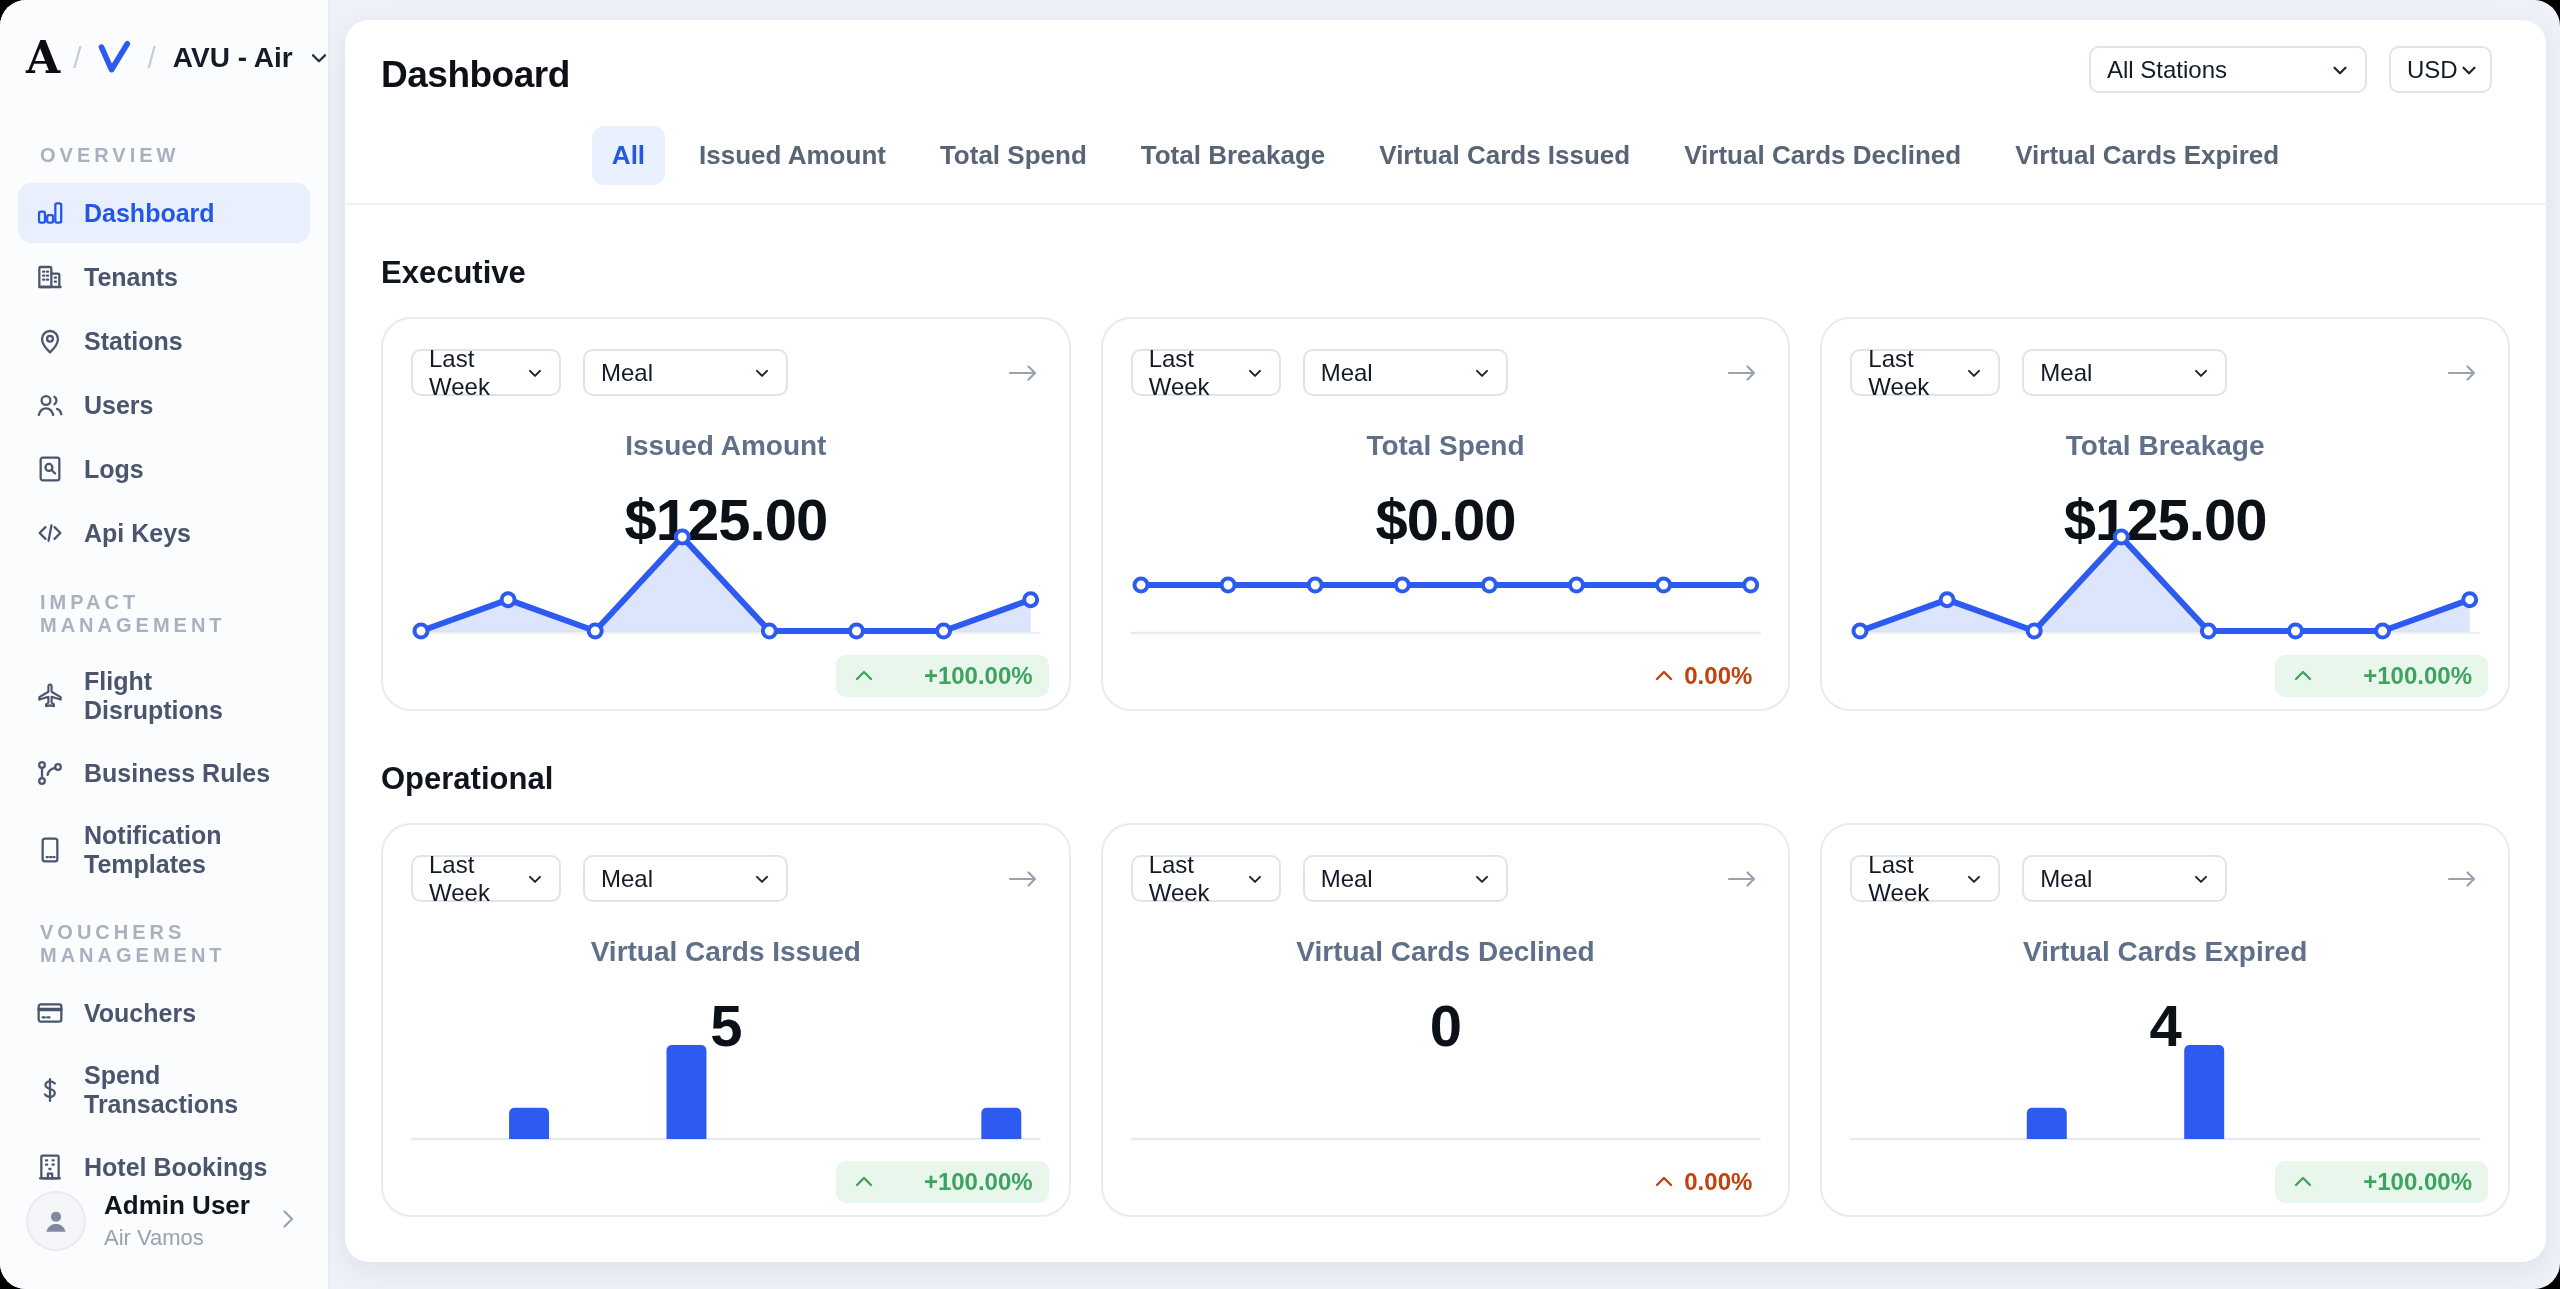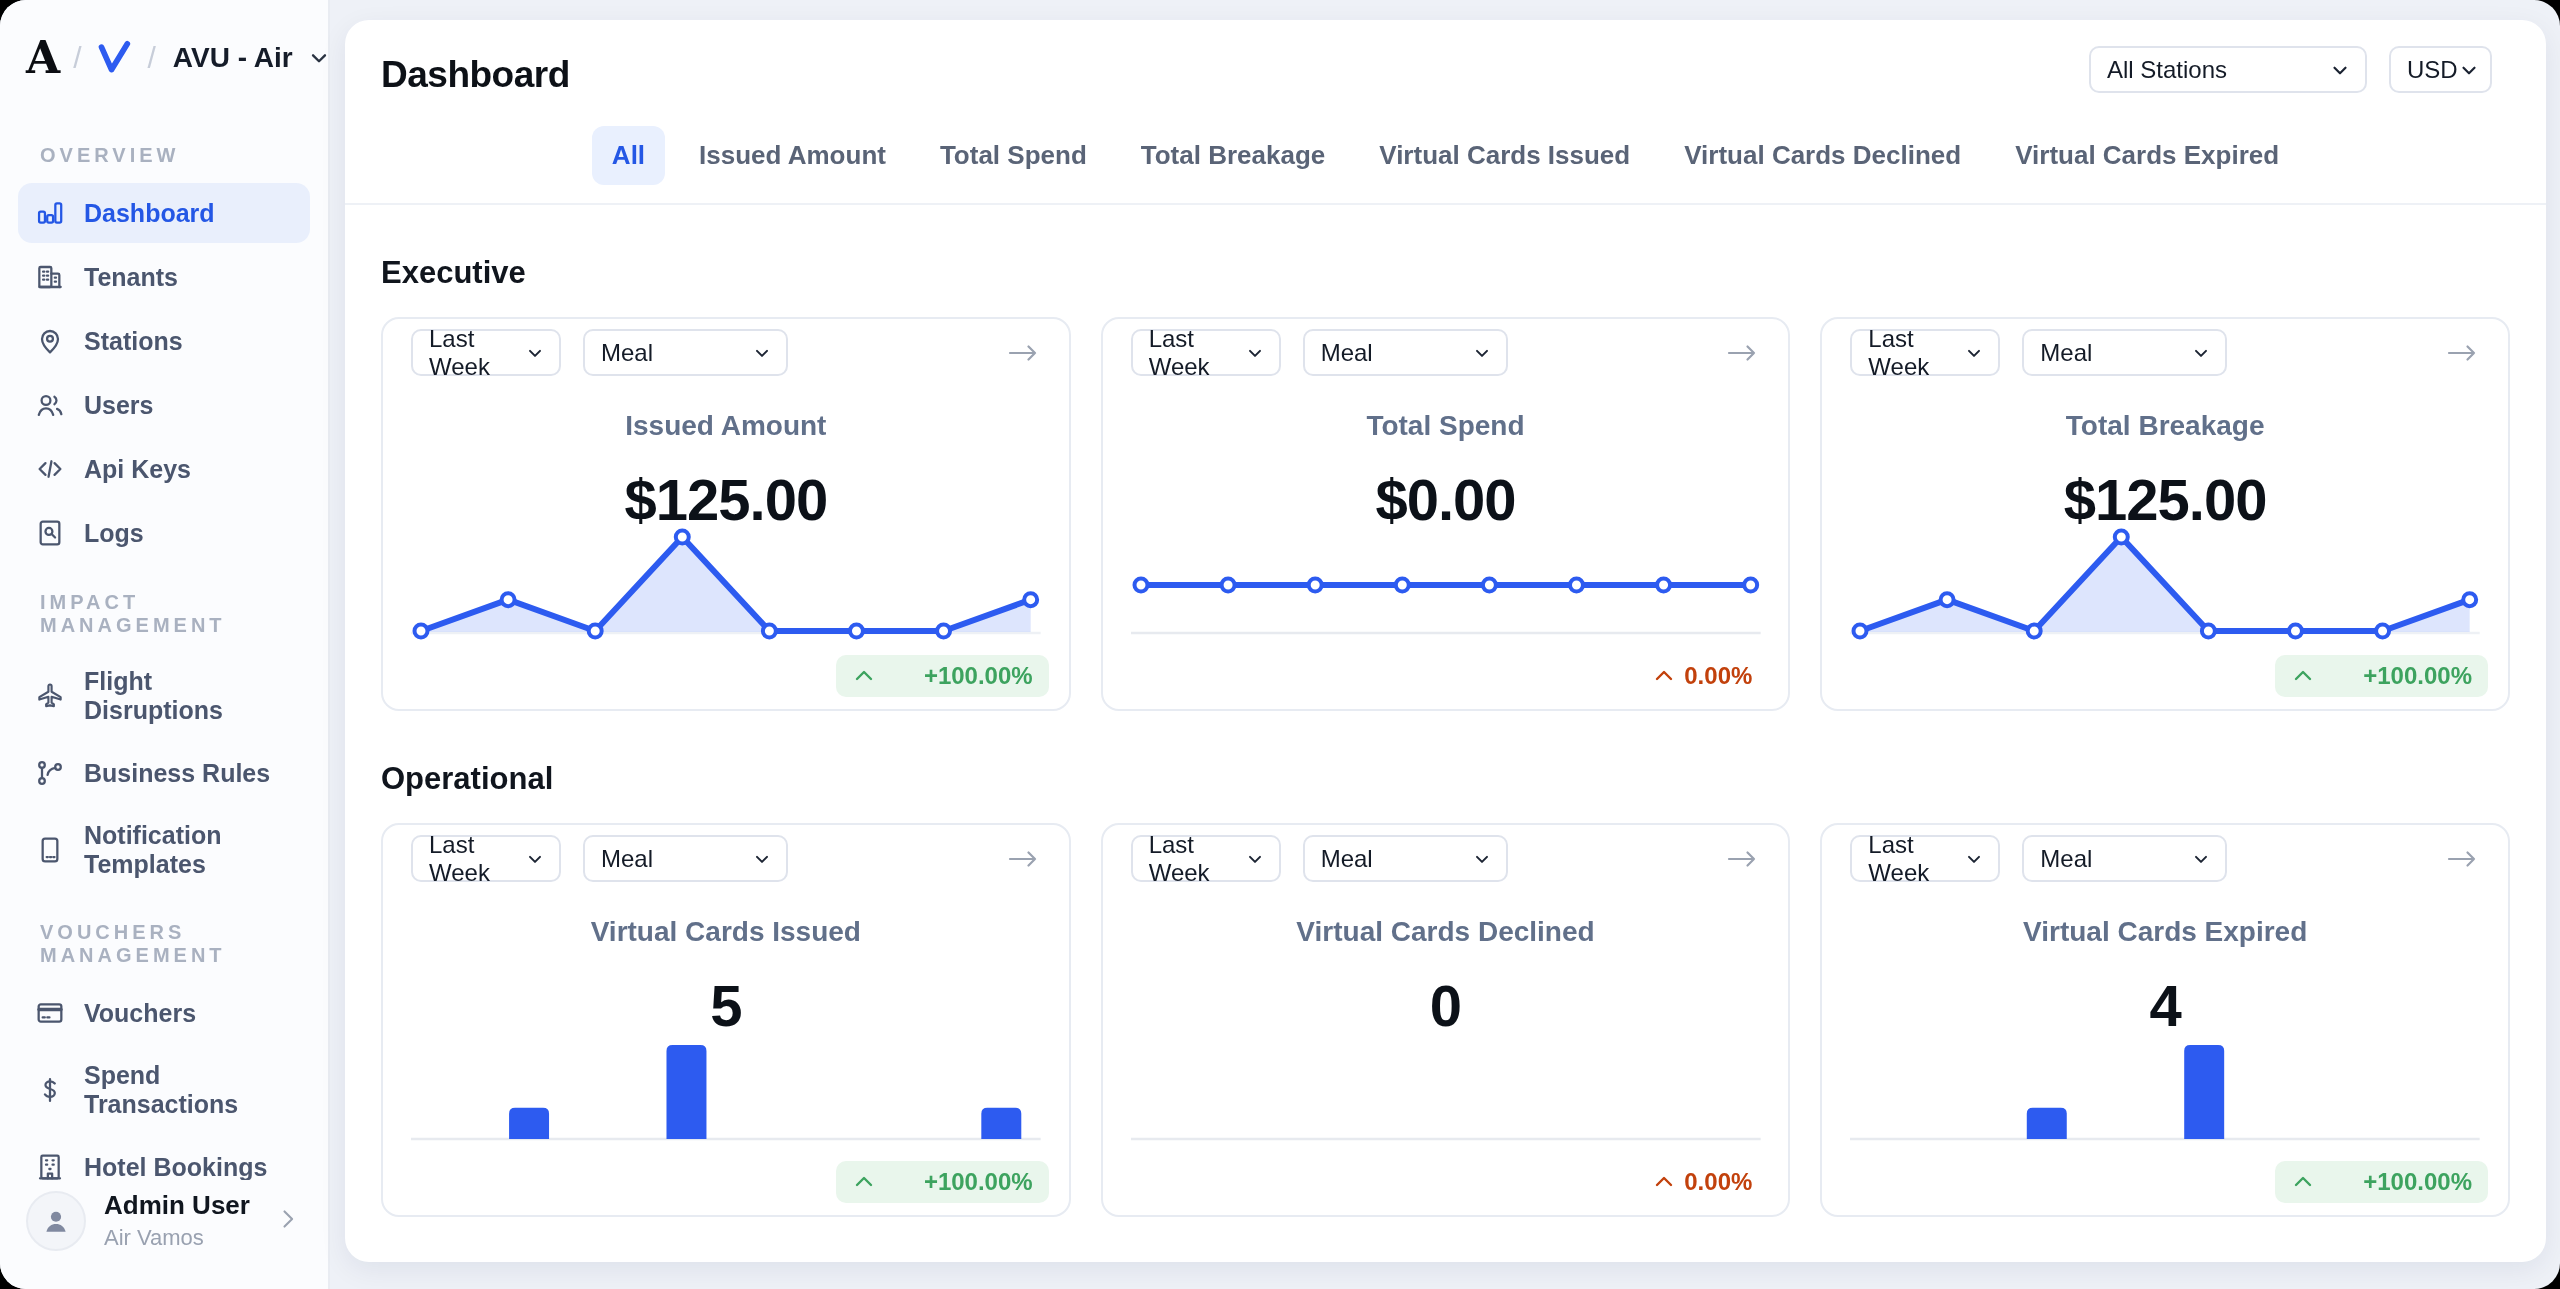--- a/index.html
+++ b/index.html
@@ -31,21 +31,21 @@
   .filters{position:absolute;right:54px;top:26px;display:flex;gap:22px;}
   .tabs{display:flex;align-items:center;gap:14px;margin-top:30px;justify-content:center;}
   .tab{font-size:26px;font-weight:700;color:#5a6477;padding:14px 20px;border-radius:12px;cursor:pointer;white-space:nowrap;}
   .tab.active{background:#e9f0fe;color:#2457e5;}
   .header-divider{height:2px;background:#eef1f6;margin-top:18px;}
   .content{padding:0 36px;}
   .sec-title{font-size:31px;font-weight:800;color:#10151d;margin:50px 0 0 0;}
   .cards{display:grid;grid-template-columns:repeat(3,1fr);gap:30px;margin-top:26px;}
 
   
-  .card{position:relative;background:#fff;border:2px solid #e7ebf2;border-radius:18px;height:394px;box-sizing:border-box;padding:10px 28px;}
+  .card{position:relative;background:#fff;border:2px solid #e7ebf2;border-radius:30px;height:394px;box-sizing:border-box;padding:30px 28px;}
   .card-controls{display:flex;align-items:center;gap:22px;}
   .sel{height:47px;border:2px solid #dfe3ec;border-radius:10px;background:#fff;display:flex;align-items:center;justify-content:space-between;padding:0 14px 0 16px;font-size:24px;color:#141b27;box-sizing:border-box;cursor:pointer;}
   .sel-period{width:150px;}
   .sel-category{width:205px;}
   .sel-stations{width:278px;}
   .sel-currency{width:103px;}
   .card-arrow{margin-left:auto;color:#9aa2b0;cursor:pointer;display:flex;}
   .card-title{text-align:center;font-size:28px;font-weight:700;color:#61708a;margin-top:34px;}
   .card-value{text-align:center;font-size:58px;font-weight:800;color:#0c1118;margin-top:24px;letter-spacing:-1px;}
   .chart-wrap{position:absolute;left:28px;right:28px;bottom:64px;height:118px;}
@@ -117,36 +117,36 @@
               <path d="M3.6 19.4c.9-3.1 3-4.8 5.4-4.8s4.5 1.7 5.4 4.8"></path>
               <path d="M15.3 5.8a3.3 3.3 0 0 1 0 5.6"></path>
               <path d="M17.3 14.9c1.7.6 2.8 2 3.2 4"></path>
             </svg>
           </span>
         <span>Users</span>
       </div>
       <div class="si">
         <span style="display:flex;">
             <svg width="32" height="32" viewBox="0 0 24 24" fill="none" stroke="currentColor" stroke-width="1.7" stroke-linecap="round" stroke-linejoin="round">
+              <rect x="5" y="3.5" width="14" height="17" rx="1.6"></rect>
+              <circle cx="11.2" cy="10.8" r="2.6"></circle>
+              <path d="M13.2 12.8l2.6 2.6"></path>
+            </svg>
+          </span>
+        <span>Logs</span>
+      </div>
+      <div class="si">
+        <span style="display:flex;">
+            <svg width="32" height="32" viewBox="0 0 24 24" fill="none" stroke="currentColor" stroke-width="1.7" stroke-linecap="round" stroke-linejoin="round">
               <path d="M8.6 7.6 4.2 12l4.4 4.4"></path>
               <path d="M15.4 7.6 19.8 12l-4.4 4.4"></path>
               <path d="M13.1 6.2l-2.2 11.6"></path>
             </svg>
           </span>
         <span>Api Keys</span>
-      </div>
-      <div class="si">
-        <span style="display:flex;">
-            <svg width="32" height="32" viewBox="0 0 24 24" fill="none" stroke="currentColor" stroke-width="1.7" stroke-linecap="round" stroke-linejoin="round">
-              <rect x="5" y="3.5" width="14" height="17" rx="1.6"></rect>
-              <circle cx="11.2" cy="10.8" r="2.6"></circle>
-              <path d="M13.2 12.8l2.6 2.6"></path>
-            </svg>
-          </span>
-        <span>Logs</span>
       </div>
 
       <div class="sec-label">IMPACT MANAGEMENT</div>
 
       <div class="si">
         <span style="display:flex;">
             <svg width="32" height="32" viewBox="0 0 24 24" fill="none" stroke="currentColor" stroke-width="1.6" stroke-linecap="round" stroke-linejoin="round">
               <path d="M12 3.4c.7 0 1.2.6 1.2 1.3v4.1l6.8 4.1v1.8l-6.8-2.1v4.3l1.7 1.3v1.4L12 19l-2.9.6v-1.4l1.7-1.3v-4.3L4 14.7v-1.8l6.8-4.1V4.7c0-.7.5-1.3 1.2-1.3z"></path>
             </svg>
           </span>

